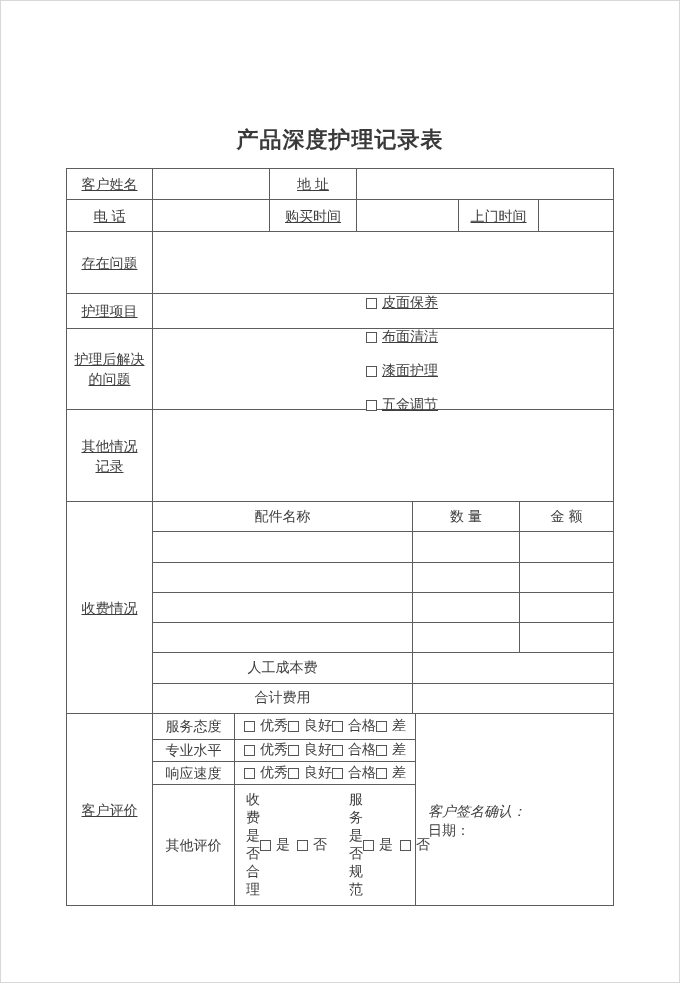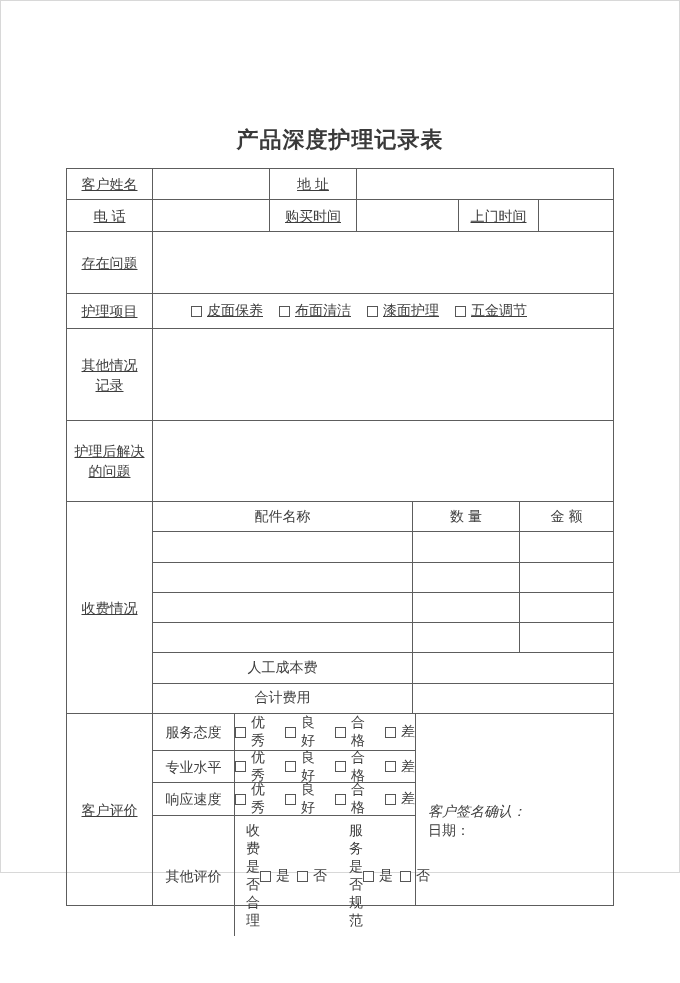--- a/index.html
+++ b/index.html
@@ -8,21 +8,21 @@
     --page-border:#d8d8d8;
   }
   *{box-sizing:border-box;margin:0;padding:0;}
   html,body{background:#fff;}
   body{
     width:680px;height:983px;
     font-family:"Liberation Sans","DejaVu Sans",sans-serif;
     color:var(--text);
   }
   .page{
-    width:680px;height:873px;
+    width:680px;height:983px;
     background:#fff;
     border:1px solid var(--page-border);
     padding-top:124px;
   }
   .title{
     text-align:center;
     font-size:22px;
     font-weight:600;
     line-height:30px;
     color:#3a3a3a;
@@ -49,20 +49,21 @@
   .w117{width:117px;flex:0 0 117px;}
   .w87{width:87px;flex:0 0 87px;}
   .w102{width:102px;flex:0 0 102px;}
   .w80{width:80px;flex:0 0 80px;}
   .flex1{flex:1;}
   
   .careopts{
     justify-content:flex-start;
     padding-left:38px;
     gap:16px;
+    flex-direction:column;
   }
   .opt{display:inline-flex;align-items:center;gap:5px;font-size:14px;}
   .cb{
     width:11px;height:11px;
     border:1px solid #565656;
     display:inline-block;
     background:#fff;
     flex:0 0 11px;
   }
   
@@ -85,21 +86,21 @@
     display:flex;flex-direction:column;
   }
   .erow{display:flex;border-bottom:1px solid var(--line);}
   .erow:last-child{border-bottom:none;flex:1;}
   .eh37{height:37px}.eh32{height:32px}.eh33{height:33px}
   .ecell{
     display:flex;align-items:center;justify-content:center;
     font-size:14px;
   }
   .ecell.lbl{width:82px;flex:0 0 82px;border-right:1px solid var(--line);}
-  .ecell.opts{flex:1;gap:16px;}
+  .ecell.opts{flex:1;gap:0;}
   .othercontent{
     flex:1;display:flex;flex-direction:row;
     justify-content:space-around;
     padding:6px 0;
   }
   .otherline{
     display:flex;align-items:center;justify-content:space-between;
     padding:0 11px;font-size:14px;
   }
   .optpair{display:inline-flex;align-items:center;gap:7px;}
@@ -155,29 +156,29 @@
             <span class="cb"></span>
             <span>漆面护理</span>
           </span>
         <span class="opt">
             <span class="cb"></span>
             <span>五金调节</span>
           </span>
       </div>
     </div>
 
+    <div class="row h81">
+      <div class="cell lbl w86">护理后解决
+的问题</div>
+      <div class="cell flex1"></div>
+    </div>
+
     <div class="row h92">
       <div class="cell lbl w86">其他情况
 记录</div>
-      <div class="cell flex1"></div>
-    </div>
-
-    <div class="row h81">
-      <div class="cell lbl w86">护理后解决
-的问题</div>
       <div class="cell flex1"></div>
     </div>
 
     <div class="row h212">
       <div class="cell lbl w86">收费情况</div>
       <div class="nested">
         <div class="nrow">
           <div class="ncell flex1">配件名称</div>
           <div class="ncell wqty">数 量</div>
           <div class="ncell wamt">金 额</div>

